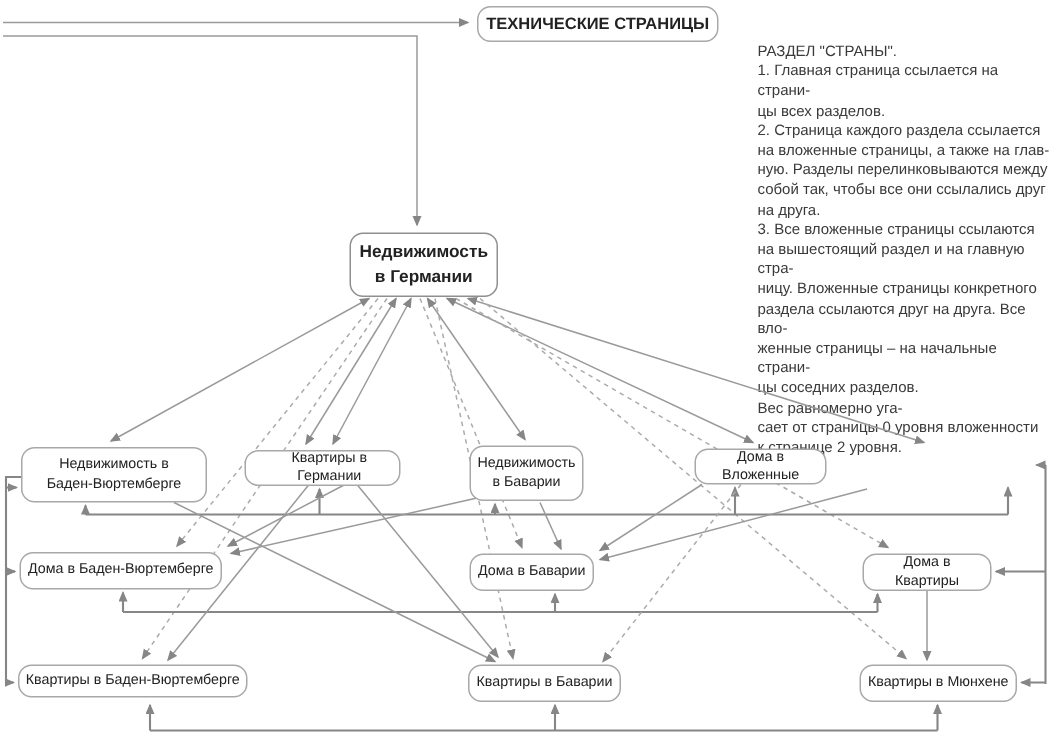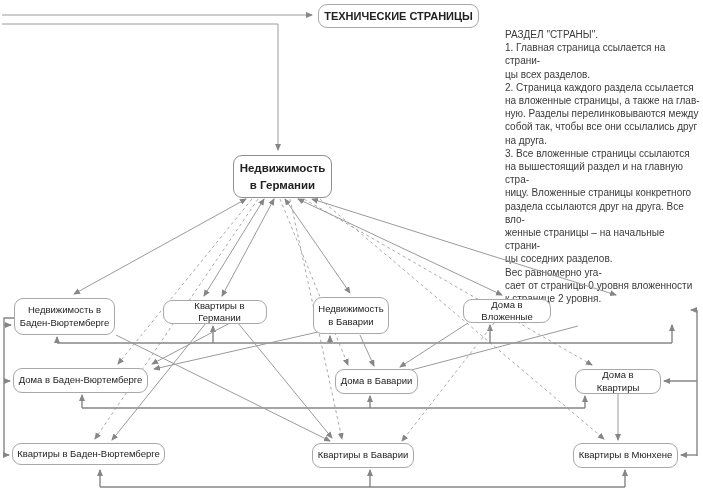--- a/index.html
+++ b/index.html
@@ -28,27 +28,27 @@
     font-size:9.5px;color:#222;padding:1px 4px;
     box-shadow:0 0 0 1px rgba(255,255,255,0.6) inset;
   }
   .node span{white-space:pre-line;line-height:12.5px;}
   .hdr{font-weight:bold;font-size:11px;}
   .hdr span{line-height:14px;}
   #root-node span{line-height:17px;font-size:11.5px;}
   
   #tech-node {left:318px;top:4px;width:161px;height:24px;text-align:right;}
   #root-node {left:233px;top:155px;width:99px;height:43px;border-color:#8f8f8f;}
-  #n-b1 {left:14px; top:298px;width:101px;height:37px;}
+  #n-b1 {left:14px; top:298px;width:124px;height:37px;}
   #n-b2 {left:163px;top:300px;width:104px;height:24px;padding-left:13px;}
   #n-b3 {left:313px;top:297px;width:76px; height:37px;}
   #n-b4 {left:463px;top:299px;width:88px; height:24px;}
   #n-b5 {left:562px;top:299px;width:126px;height:24px;}
   #n-b6 {left:13px; top:368px;width:135px;height:25px;}
-  #n-b7 {left:313px;top:369px;width:83px; height:25px;margin-left:22px;}
+  #n-b7 {left:313px;top:369px;width:83px; height:25px;}
   #n-b8 {left:575px;top:369px;width:86px; height:25px;}
   #n-b9 {left:12px; top:443px;width:153px;height:22px;}
   #n-b10{left:312px;top:443px;width:102px;height:25px;}
   #n-b11{left:573px;top:443px;width:105px;height:25px;}
 </style>
 </head>
 <body>
 
 <div id="stage">
 

